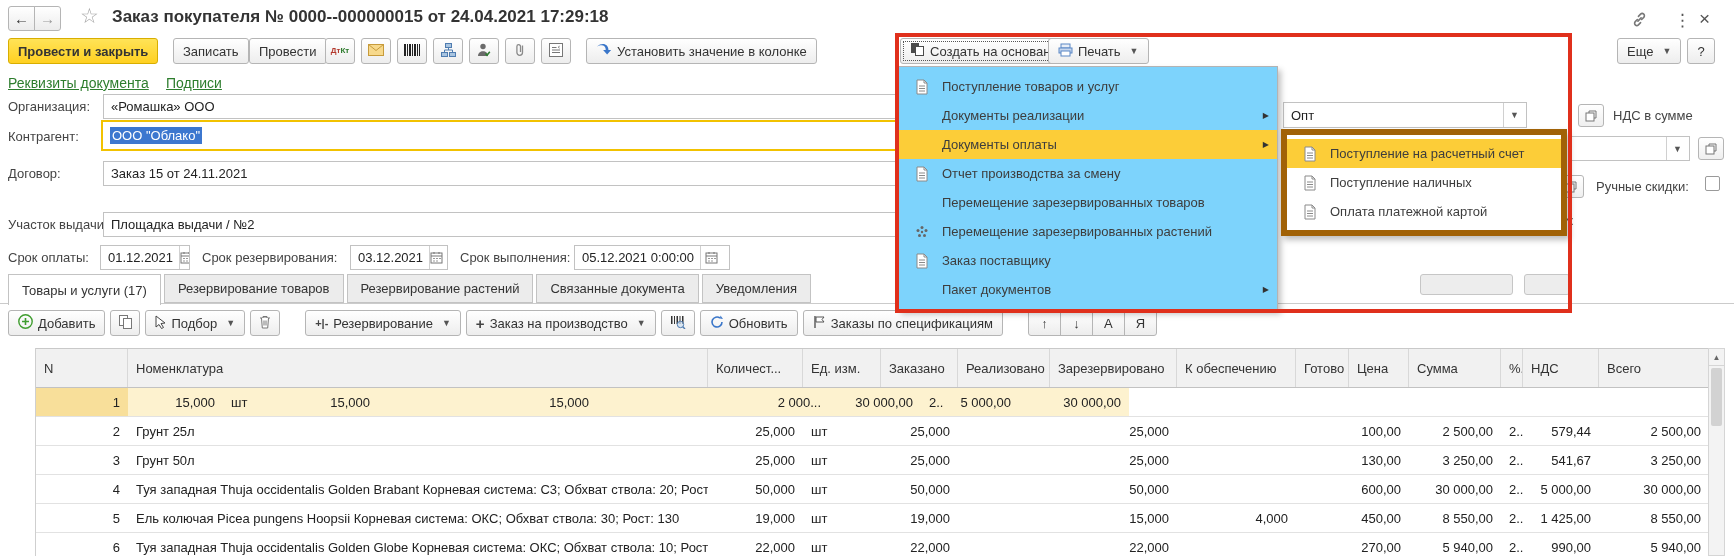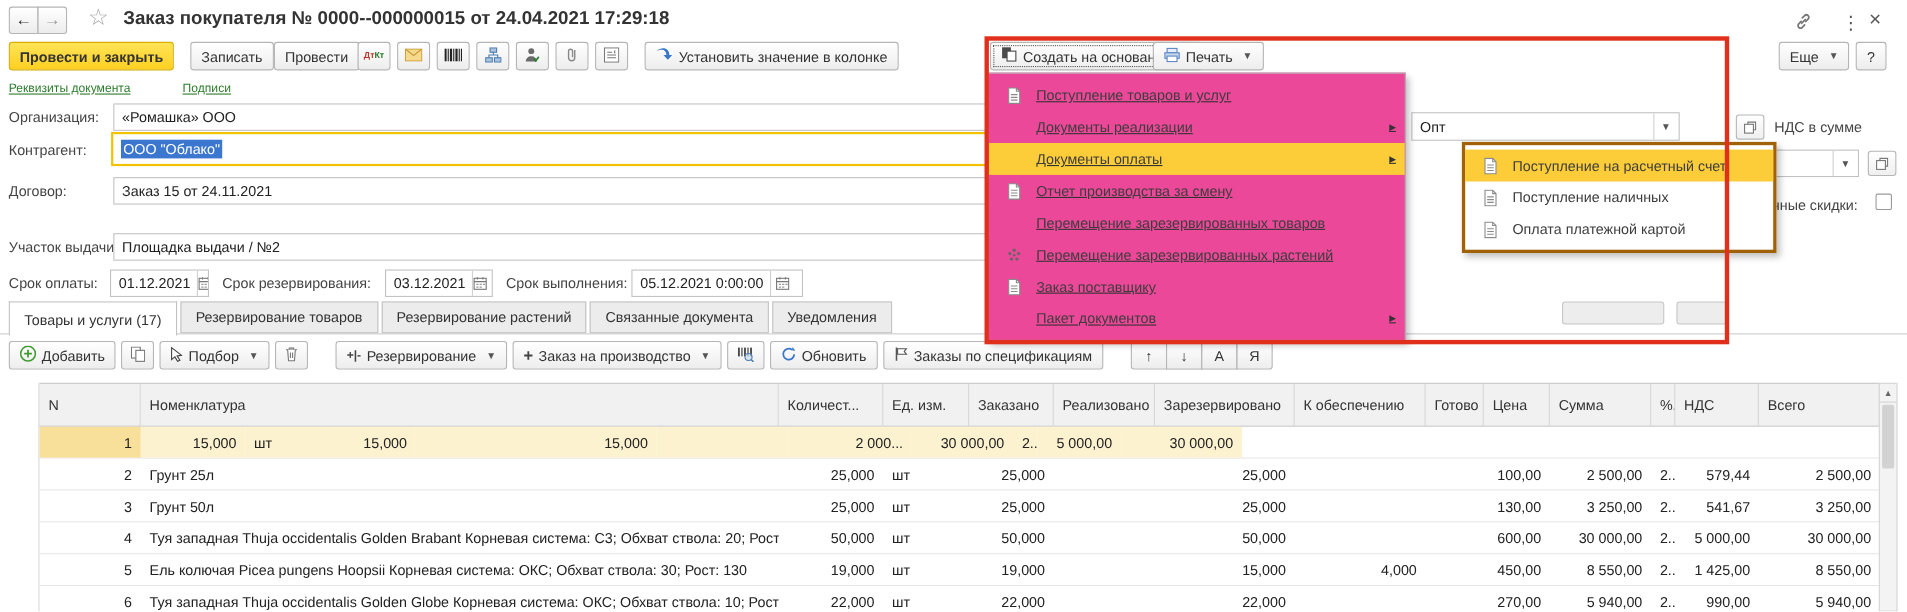--- a/index.html
+++ b/index.html
@@ -12,21 +12,21 @@
        font-size:13px;color:#333;white-space:nowrap;box-sizing:border-box;cursor:default;}
   .btn-yellow{background:linear-gradient(#ffe357,#ffd021);border-color:#d8ae00;font-weight:700;}
   .icon-btn{width:30px;justify-content:center;padding:0;}
   .sq-btn{position:absolute;width:26px;height:23px;display:flex;align-items:center;justify-content:center;
        border:1px solid #b5b5b5;border-radius:3px;background:linear-gradient(#fff,#efefef);box-sizing:border-box;}
   .dd{font-size:9px;color:#555;margin-left:4px;}
   .navbtn{width:27px;height:25px;display:inline-flex;align-items:center;justify-content:center;
        border:1px solid #b5b5b5;background:linear-gradient(#fff,#ececec);font-size:15px;box-sizing:border-box;}
   .title{position:absolute;left:112px;top:7px;font-size:17px;font-weight:700;color:#333;white-space:nowrap;}
   .winicon{position:absolute;font-size:16px;color:#666;}
-  .link{position:absolute;color:#2d7d2d;text-decoration:underline;font-size:11px;white-space:nowrap;}
+  .link{position:absolute;color:#2d7d2d;text-decoration:underline;font-size:14px;white-space:nowrap;}
   .fld{position:absolute;box-sizing:border-box;height:25px;border:1px solid #c2c2c2;background:#fff;
        display:flex;align-items:center;padding:0 7px;font-size:13px;color:#222;white-space:nowrap;overflow:hidden;}
   .fld .grow{flex:1;}
   .calbtn{display:flex;align-items:center;justify-content:center;width:22px;height:100%;
        border-left:1px solid #d0d0d0;margin-left:6px;}
   .sel{background:#3c77cf;color:#fff;padding:1px 2px;}
   .ywrap{position:absolute;border:2px solid #f2c200;background:#fff;box-sizing:border-box;
        display:flex;align-items:center;padding:0 7px;font-size:13px;}
   .checkbox{position:absolute;width:15px;height:15px;border:1px solid #9a9a9a;background:#fff;box-sizing:border-box;border-radius:2px;}
   .frag{position:absolute;height:21px;border:1px solid #c6c6c6;background:#ededed;border-radius:3px;box-sizing:border-box;}
@@ -52,29 +52,29 @@
   .gcell{display:flex;align-items:center;padding:0 8px;font-size:13px;color:#222;box-sizing:border-box;
        overflow:hidden;white-space:nowrap;flex:none;}
   .al-right{justify-content:flex-end;}
   .hl .gcell{background:#fdf2cf;}
   .gcell.ncell-hl{background:#f8df9a;}
   .vscroll{position:absolute;left:1708px;top:348px;width:17px;height:208px;background:#f3f3f3;
        border:1px solid #d5d5d5;box-sizing:border-box;z-index:1;}
   .vs-up{height:16px;display:flex;align-items:center;justify-content:center;font-size:8px;color:#666;border-bottom:1px solid #d5d5d5;}
   .vs-thumb{margin:2px;height:58px;background:#d2d2d2;border-radius:2px;}
   
-  #menu-panel{position:absolute;left:898px;top:66px;width:380px;background:#ec4899;border:1px solid #b3b3b3;
-       box-shadow:3px 4px 6px rgba(0,0,0,0.25);padding:5px 0;z-index:40;box-sizing:border-box;text-decoration:underline;}
+  #menu-panel{position:absolute;left:898px;top:66px;width:380px;background:#7dd3fc;border:1px solid #b3b3b3;
+       box-shadow:3px 4px 6px rgba(0,0,0,0.25);padding:5px 0;z-index:40;box-sizing:border-box;}
   .menu-item{height:29px;display:flex;align-items:center;padding:0 8px 0 12px;font-size:13px;color:#3d3d3d;}
   .menu-item.highlighted{background:#fccd38;}
   .mi-icon{width:22px;display:flex;justify-content:center;align-items:center;}
   .mi-label{flex:1;padding-left:9px;white-space:nowrap;overflow:hidden;}
   .mi-arrow{font-size:8px;color:#333;width:12px;text-align:right;}
-  #submenu-panel{position:absolute;left:1281px;top:129px;width:286px;background:#fff;border:3px solid #a16207;
-       box-shadow:3px 4px 6px rgba(0,0,0,0.25);padding:4px 0;z-index:45;box-sizing:border-box;margin-left:48px;}
+  #submenu-panel{position:absolute;left:1281px;top:129px;width:286px;background:#fff;border:6px solid #a16207;
+       box-shadow:3px 4px 6px rgba(0,0,0,0.25);padding:4px 0;z-index:45;box-sizing:border-box;}
   #create-based-btn{position:absolute;left:900px;top:38px;outline:1px dotted #555;outline-offset:-4px;}
   #print-btn{position:absolute;left:1048px;top:38px;}
   
   #red-rect{position:absolute;left:895px;top:33px;width:677px;height:280px;border:4px solid #e0301c;
        box-sizing:border-box;z-index:100;pointer-events:none;}
 </style>
 </head>
 <body>
 
 <div id="app">

